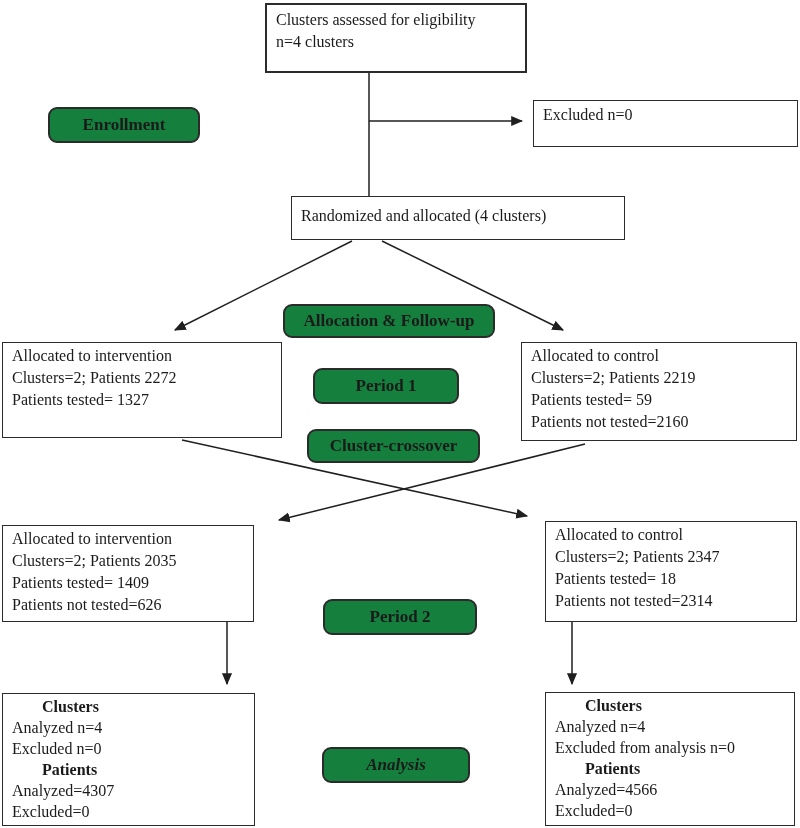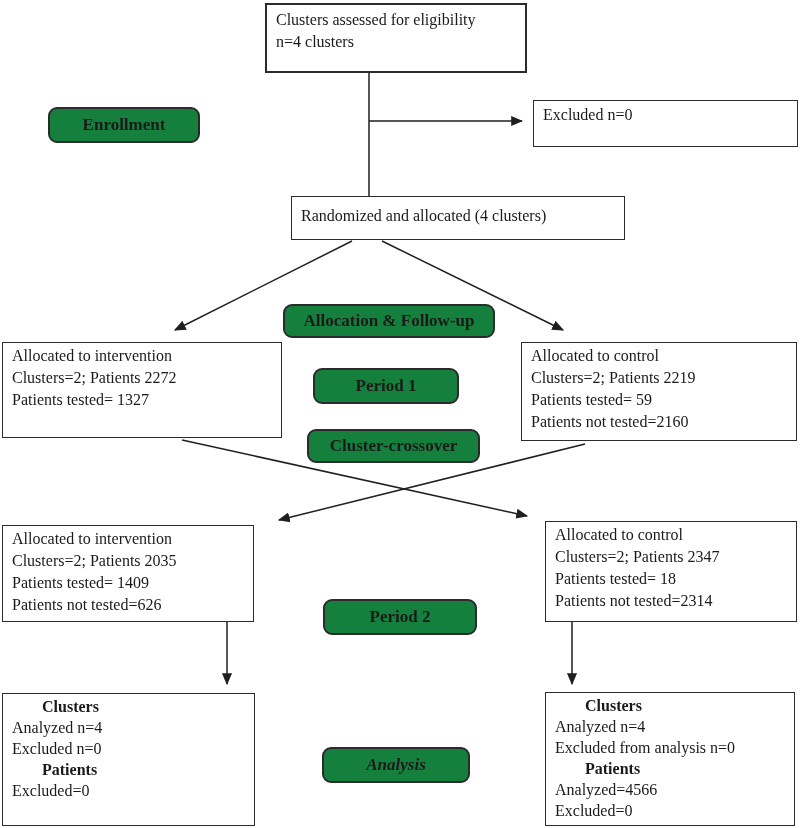--- a/index.html
+++ b/index.html
@@ -130,20 +130,21 @@
     <div class="line">Clusters=2; Patients 2347</div>
     <div class="line">Patients tested= 18</div>
     <div class="line">Patients not tested=2314</div>
   </div>
 
   <div class="box" id="box-an-int">
     <div class="line b">Clusters</div>
     <div class="line">Analyzed n=4</div>
     <div class="line">Excluded n=0</div>
     <div class="line b">Patients</div>
+    <div class="line">Analyzed=4307</div>
     <div class="line">Excluded=0</div>
   </div>
 
   <div class="stage" id="stage-analysis">
     <span>Analysis</span>
   </div>
 
   <div class="box" id="box-an-ctl">
     <div class="line b">Clusters</div>
     <div class="line">Analyzed n=4</div>

